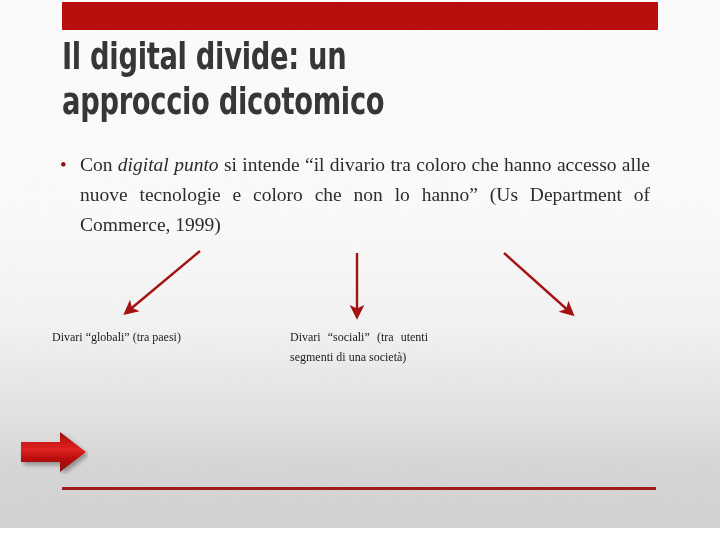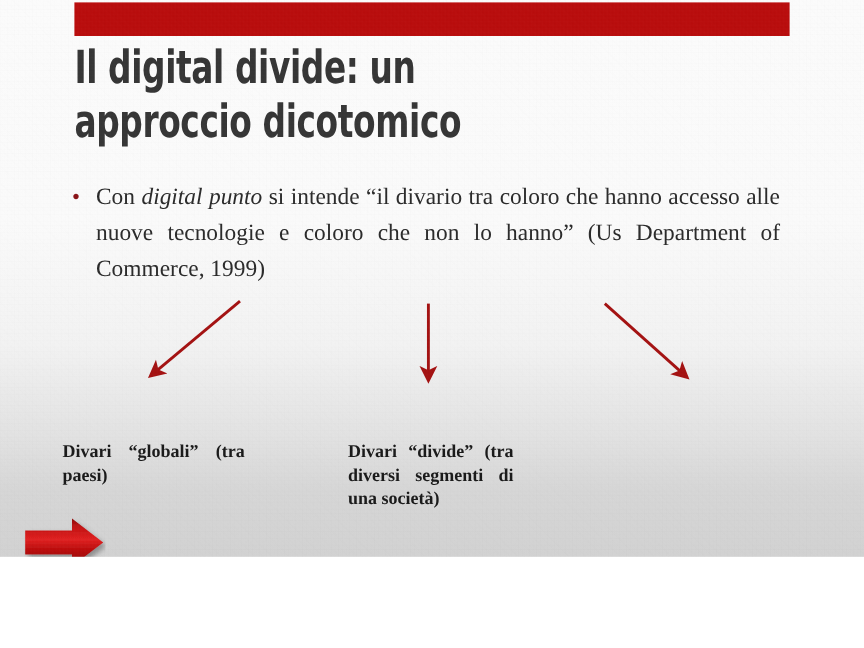--- a/index.html
+++ b/index.html
@@ -10,21 +10,21 @@
   body {
     width: 720px;
     height: 540px;
     overflow: hidden;
     font-family: "Liberation Serif", serif;
   }
 
   #slide {
     position: relative;
     width: 720px;
-    height: 464px;
+    height: 528px;
     background:
       linear-gradient(to bottom,
         #fbfbfb 0%,
         #fafafa 40%,
         #f2f2f2 62%,
         #e2e2e2 78%,
         #d6d6d6 88%,
         #d2d2d2 100%);
     overflow: hidden;
   }
@@ -101,27 +101,26 @@
   #arrows-layer {
     position: absolute;
     left: 0; top: 0;
     width: 720px; height: 540px;
     pointer-events: none;
   }
 
   
   .col {
     position: absolute;
-    font-size: 15px;
+    font-size: 12px;
     line-height: 19.5px;
     color: #1a1a1a;
     text-align: justify;
     text-justify: inter-word;
-    font-weight: 700;
-    margin-top: 40px;
+    font-weight: 400;
   }
   #col-1 { left: 52px;  top: 328px; width: 152px; }
   #col-2 { left: 290px; top: 328px; width: 138px; }
   #col-3 { left: 512px; top: 328px; width: 130px; }
 
   
   #block-arrow {
     position: absolute;
     left: 20px;
     top: 430px;
@@ -183,21 +182,21 @@
 
     <line x1="200" y1="251" x2="127" y2="312" stroke="#a41212" stroke-width="2.4" marker-end="url(#ah)"></line>
 
     <line x1="357" y1="253" x2="357" y2="315" stroke="#a41212" stroke-width="2.4" marker-end="url(#ah)"></line>
 
     <line x1="504" y1="253" x2="571" y2="313" stroke="#a41212" stroke-width="2.4" marker-end="url(#ah)"></line>
   </svg>
 
   <div class="col" id="col-1">Divari “globali” (tra paesi)</div>
 
-  <div class="col" id="col-2">Divari “divide” (tra diversi segmenti di una società)</div>
+  <div class="col" id="col-2">Divari “sociali” (tra utenti segmenti di una società)</div>
 
 
   <svg id="block-arrow" viewBox="0 0 68 44" width="68" height="44" aria-hidden="true">
     <polygon points="1,12 40,12 40,2 66,22 40,42 40,32 1,32" fill="url(#blockgrad)" filter="url(#bsh)"></polygon>
   </svg>
 
 
   <div id="bottom-rule"></div>
 
   <div id="noise"></div>

